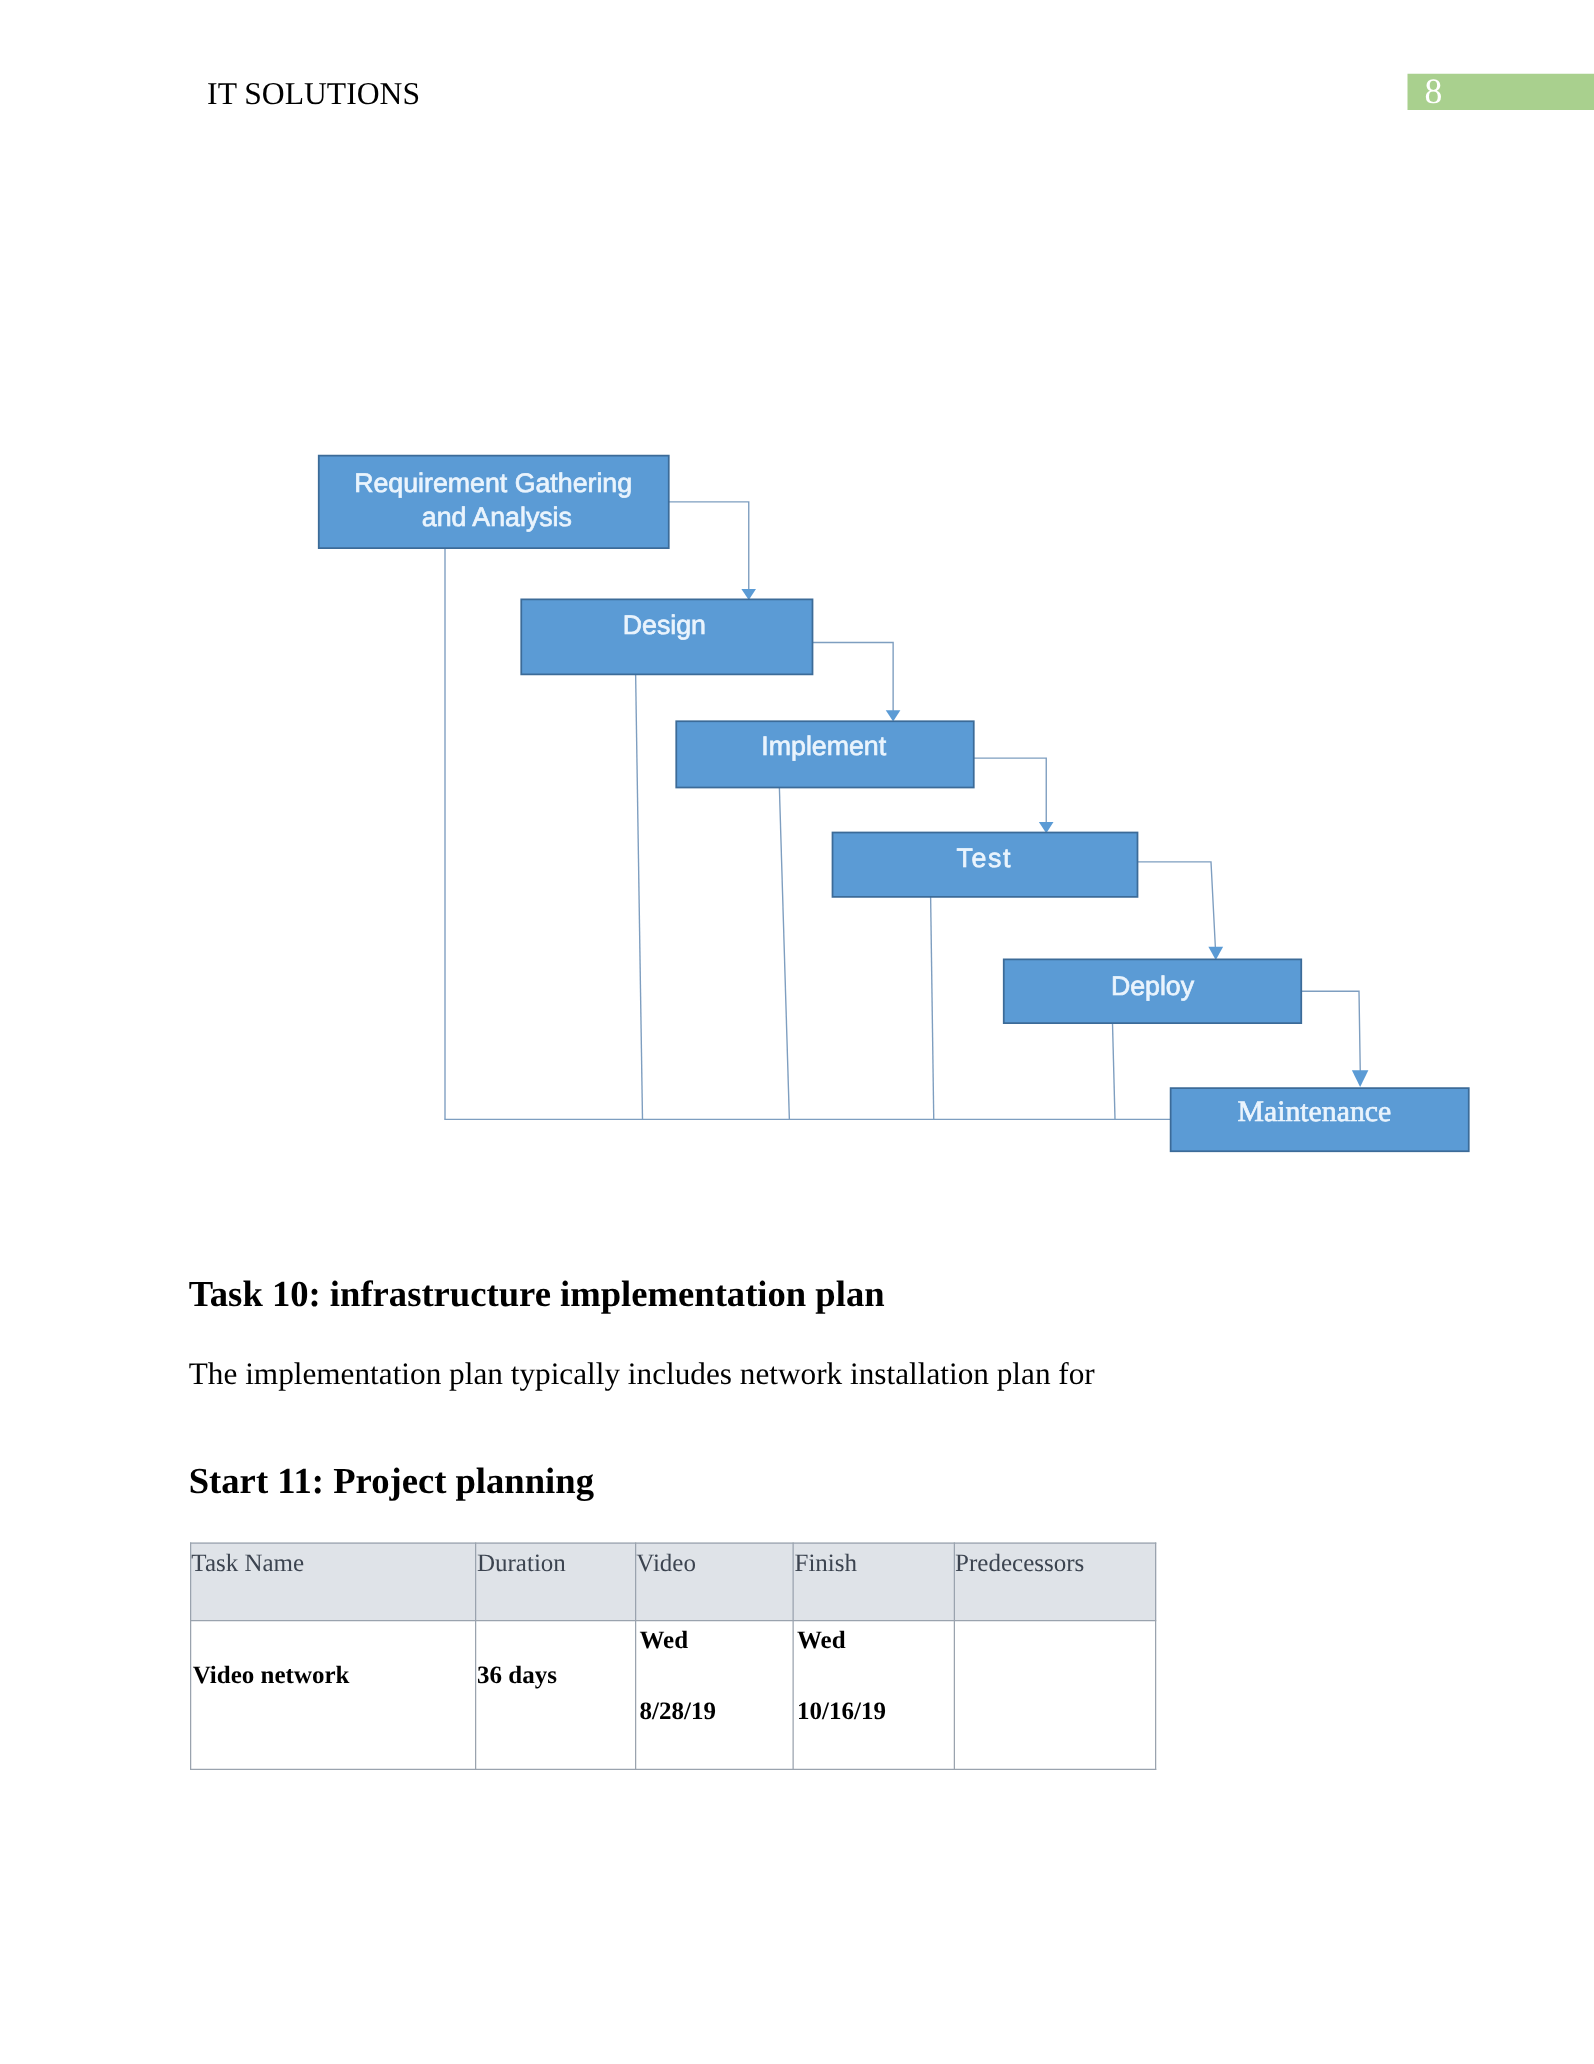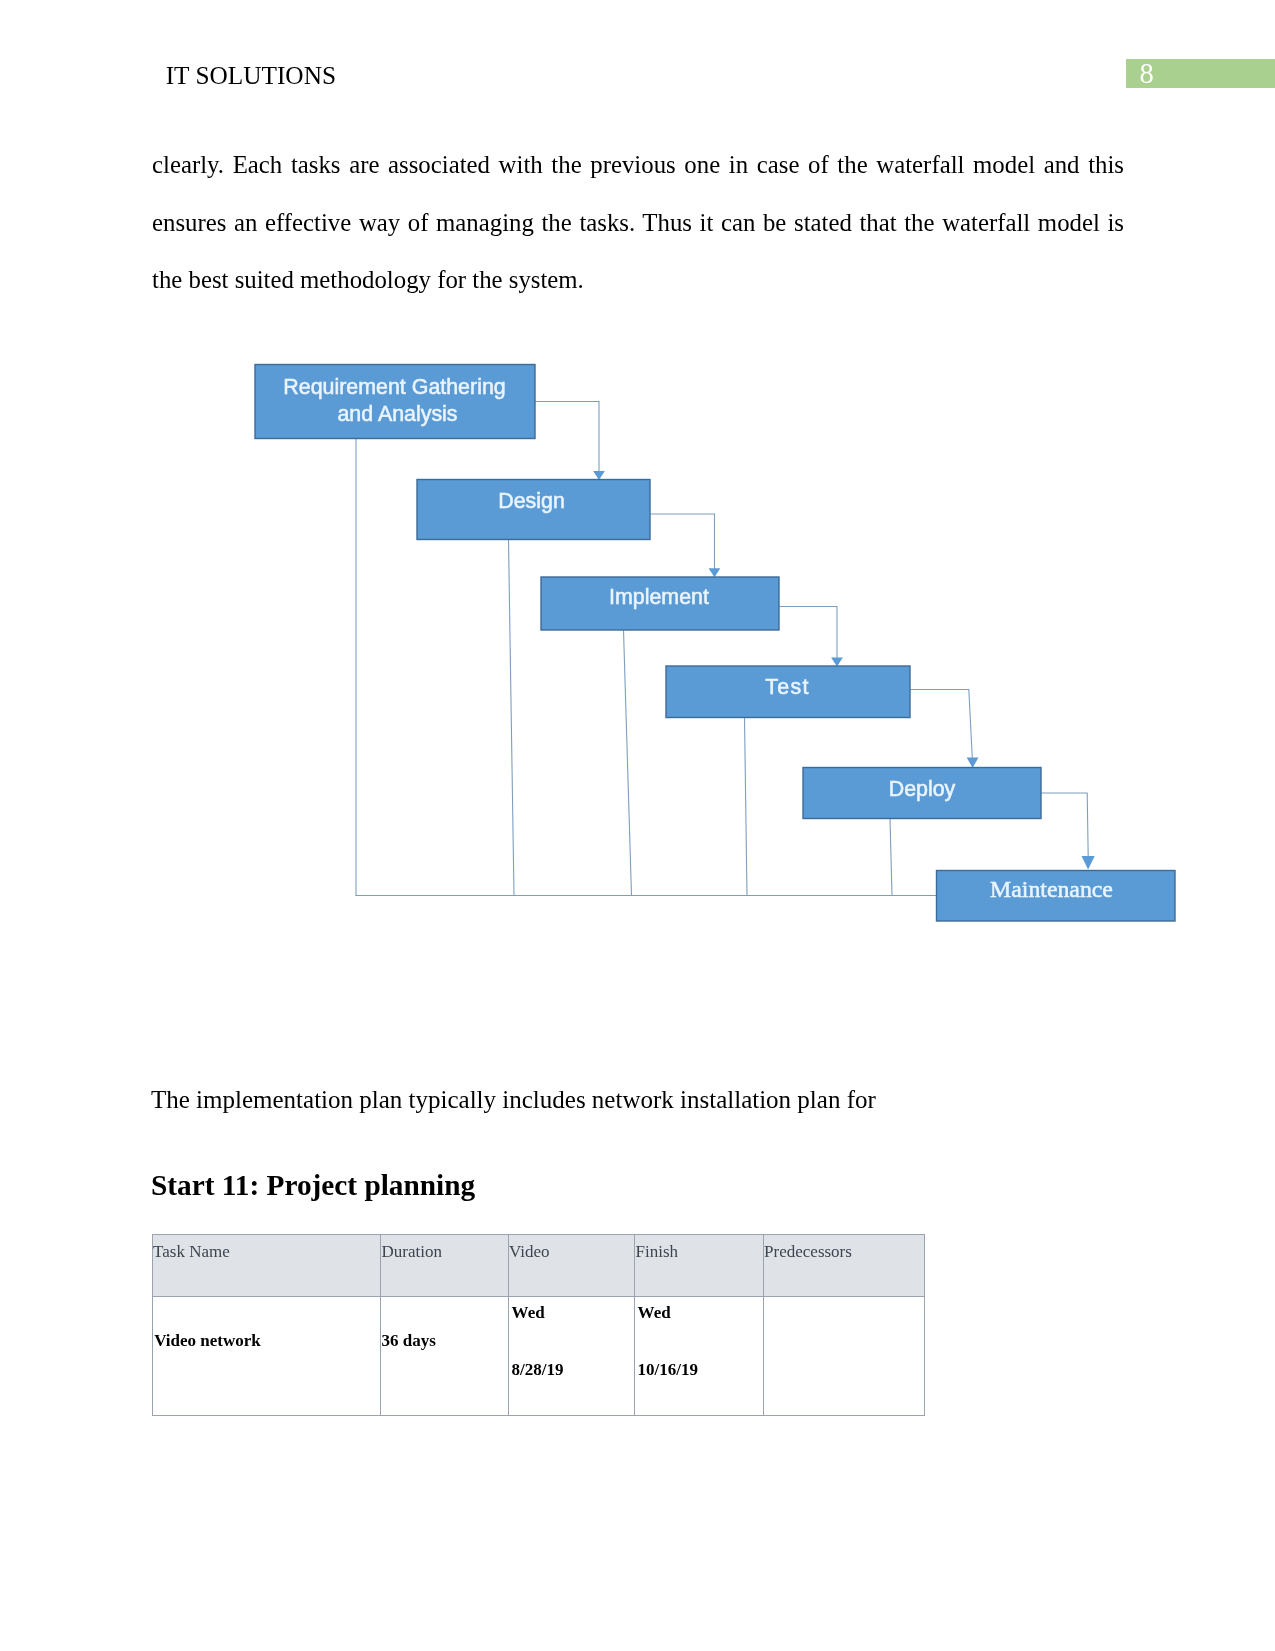--- a/index.html
+++ b/index.html
@@ -27,34 +27,33 @@
           white-space:nowrap;}
   #h10{top:1019px;}
   #h11{top:1168px;}
   #p2{left:150px;top:1084.5px;width:974px;line-height:29px;font-size:25px;text-align:left;}
 
   
   .tbl{position:absolute;left:150.5px;top:1234.1px;width:773px;height:182px;}
   .tbl .hdrfill{position:absolute;left:0;top:0;width:773px;height:62.1px;background:#DFE3E8;}
   .tbl .vline{position:absolute;top:0;width:1.2px;height:182px;background:#9aa3ae;}
   .tbl .hline{position:absolute;left:0;width:773.2px;height:1.2px;background:#9aa3ae;}
-  .tbl .cell{position:absolute;font-size:17px;line-height:57.2px;white-space:nowrap;}
+  .tbl .cell{position:absolute;font-size:20px;line-height:57.2px;white-space:nowrap;}
   .tbl .ch{color:#3c4450;}
   .tbl .cb{font-weight:bold;color:#000;}
 </style>
 </head>
 <body>
 
 <div class="page">
 
   <div class="hdr-title">IT SOLUTIONS</div>
   <div class="pagenum-box"></div>
   <div class="pagenum">8</div>
 
-  <div class="para" id="p1">clearly. Each tasks are associated with the previous one in case of the waterfall model and this ensures an effective way of managing the tasks. Thus it can be stated that the waterfall model is the best suited methodology for the system.</div>
 
   <svg class="diagram" width="1275" height="1651" viewBox="0 0 1275 1651">
     <g fill="none" stroke="#7E9EC0" stroke-width="1.1">
 
       <path d="M534 401.5 H598 V476"></path>
       <path d="M649 514 H713.5 V573"></path>
       <path d="M778 606.5 H836 V662"></path>
       <path d="M909 689.5 H967.8 L971.3 758"></path>
       <path d="M1040 793 H1086.2 L1087.2 857"></path>
 
@@ -86,20 +85,21 @@
         <tspan x="396.5" dy="27.4">and Analysis</tspan>
       </text>
       <text x="530.5" y="507.5">Design</text>
       <text x="658" y="604.4">Implement</text>
       <text x="786.5" y="693.8" letter-spacing="1.3">Test</text>
       <text x="921" y="796">Deploy</text>
       <text x="1050.5" y="896.7" font-family="Liberation Serif, serif" font-size="23.8">Maintenance</text>
     </g>
   </svg>
 
+  <div class="h-task" id="h10">Task 10: infrastructure implementation plan</div>
   <div class="para" id="p2">The implementation plan typically includes network installation plan for</div>
   <div class="h-task" id="h11">Start 11: Project planning</div>
 
   <div class="tbl">
     <div class="hdrfill"></div>
     <div class="hline" style="top:0"></div>
     <div class="hline" style="top:62.1px"></div>
     <div class="hline" style="top:181.2px"></div>
     <div class="vline" style="left:0"></div>
     <div class="vline" style="left:228.5px"></div>

